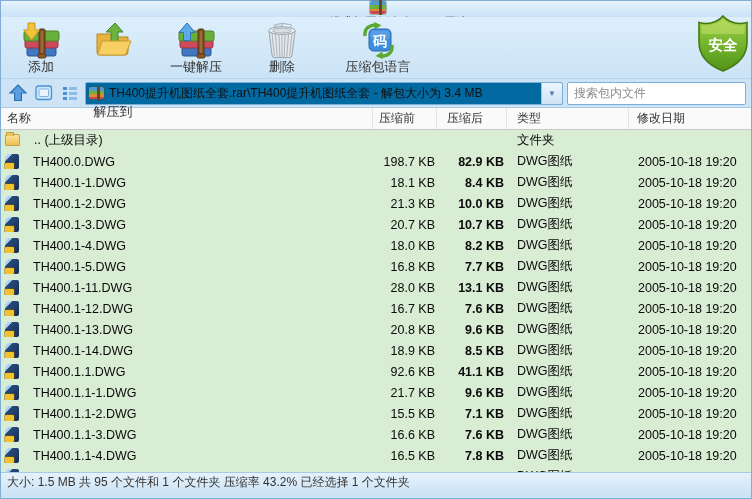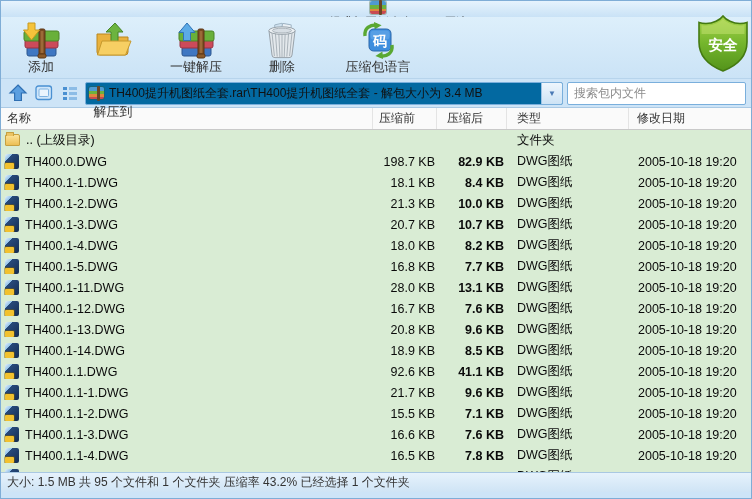--- a/index.html
+++ b/index.html
@@ -64,21 +64,21 @@
   .h-name { width:372px; padding-left:6px; }
   .h-before { width:64px; padding-left:6px; }
   .h-after { width:70px; padding-left:10px;font-family:Liberation Mono, monospace; }
   .h-type { width:122px; padding-left:10px; }
   .h-date { flex:1; padding-left:8px; border-right:none; }
 
   
   .file-list { height:342px; background:#d9ecd4; overflow:hidden; }
   .file-row { height:21px; display:flex; align-items:center; font-size:12.5px; color:#0a0a0a; }
   .cell { white-space:nowrap; overflow:hidden; }
-  .c-name { width:372px; display:flex; align-items:center; padding-left:4px; gap:6px; }
+  .c-name { width:372px; display:flex; align-items:center; padding-left:4px; gap:14px; }
   .c-before { width:64px; text-align:right; padding-right:2px; }
   .c-after { width:70px; text-align:right; padding-right:3px;font-weight:bold; }
   .c-type { width:122px; padding-left:10px; }
   .c-date { flex:1; padding-left:9px; }
 
   .row-icon { flex:none; display:inline-block; }
   .icon-folder { width:15px; height:12px; border-radius:2px 2px 1px 1px; position:relative;
     background:linear-gradient(#fce49a,#ecbf55); border:1px solid #c6a040; margin-top:-1px; }
   .icon-folder::before { content:""; position:absolute; left:0; top:-3px; width:6px; height:3px;
     background:#ecc463; border:1px solid #c6a040; border-bottom:none; border-radius:1px 1px 0 0; }

